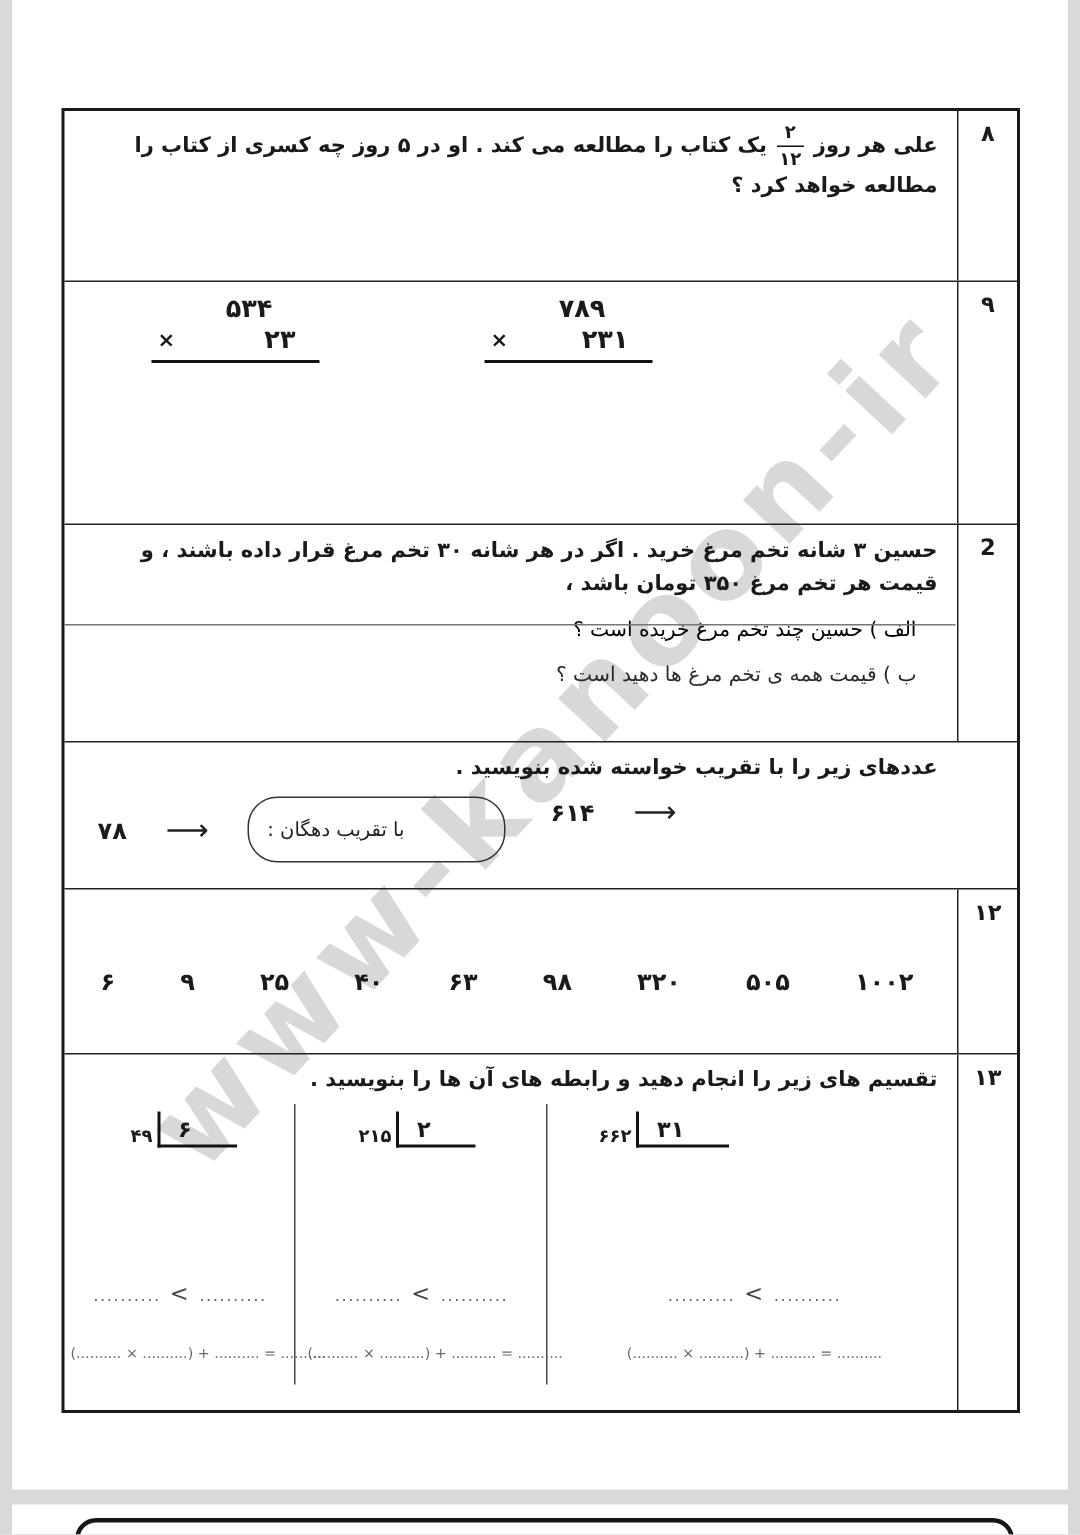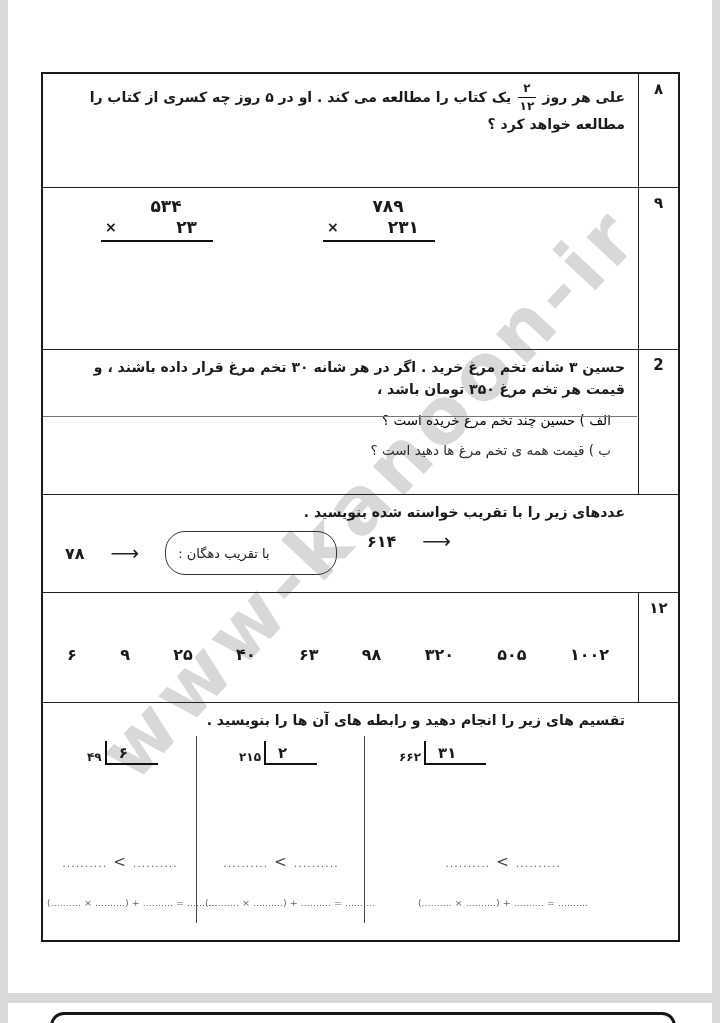--- a/index.html
+++ b/index.html
@@ -149,20 +149,21 @@
           <span>۶۳</span>
           <span>۴۰</span>
           <span>۲۵</span>
           <span>۹</span>
           <span>۶</span>
         </div>
       </div>
     </div>
 
     <div class="qrow bt" style="top:628px;height:238px;">
+      <div class="numcell">۱۳</div>
       <div class="content">
         <div class="qhead">تقسیم های زیر را انجام دهید و رابطه های آن ها را بنویسید .</div>
         <div class="ltrwrap">
 
           <div class="division" style="left:356px;top:38px;">
             <span class="dvd">۶۶۲</span>
             <span class="brk"><span>۳۱</span></span>
           </div>
           <div class="division" style="left:196px;top:38px;">
             <span class="dvd">۲۱۵</span>

